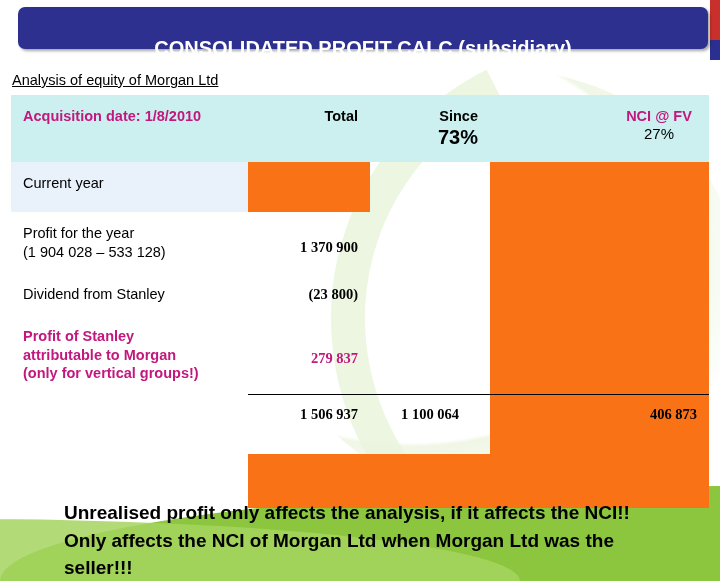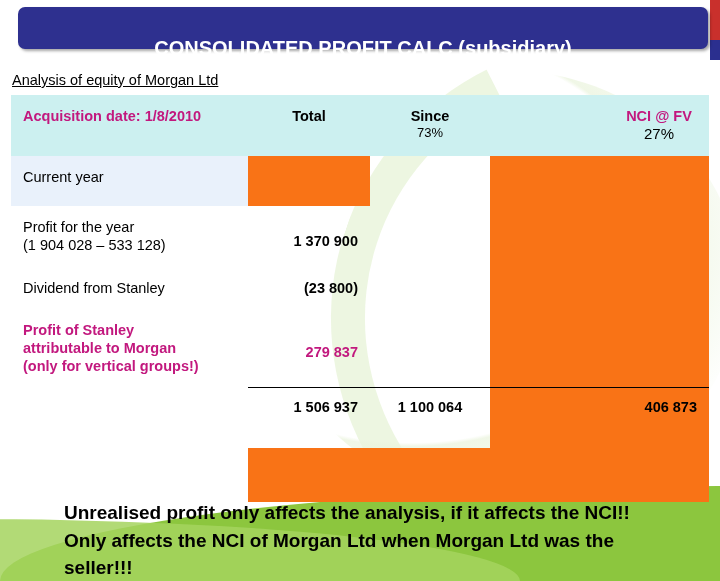--- a/index.html
+++ b/index.html
@@ -154,47 +154,48 @@
   .tint-head { background: #ccf0f0; }
   .tint-b { background: #f97316; }
   .white { background: transparent; }
 
   .hdr-label {
     color: #c2187e;
     font-weight: bold;
     white-space: nowrap;
   }
   .hdr-col {
-    text-align: center;
+    text-align: right;
     font-weight: bold;
     color: #000;
     margin-top: 16px;
   }
   .hdr-col-pink {
     text-align: center;
     font-weight: bold;
     color: #c2187e;
     white-space: nowrap;
   }
   .sub-pct {
     display: block;
-    font-weight: normal;
-    font-size: 13px;
+    font-weight: bold;
+    font-size: 20px;
   }
   .sub-pct-small {
     display: block;
     font-weight: normal;
     font-size: 15px;
     color: #000;
   }
   .num {
     text-align: right;
     font-weight: bold;
     white-space: nowrap;
     padding-right: 8px;
+    font-family: Liberation Serif, serif;
   }
   .pink-bold {
     color: #c2187e;
     font-weight: bold;
   }
   .topline {
     border-top: 1.5px solid #000;
   }
   .h-tall { height: 26px; }
 

